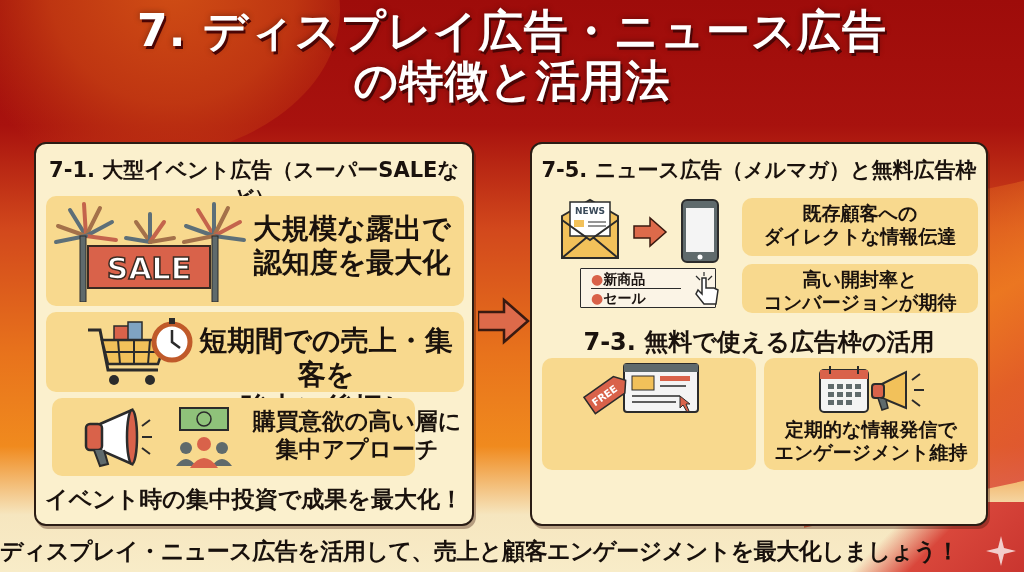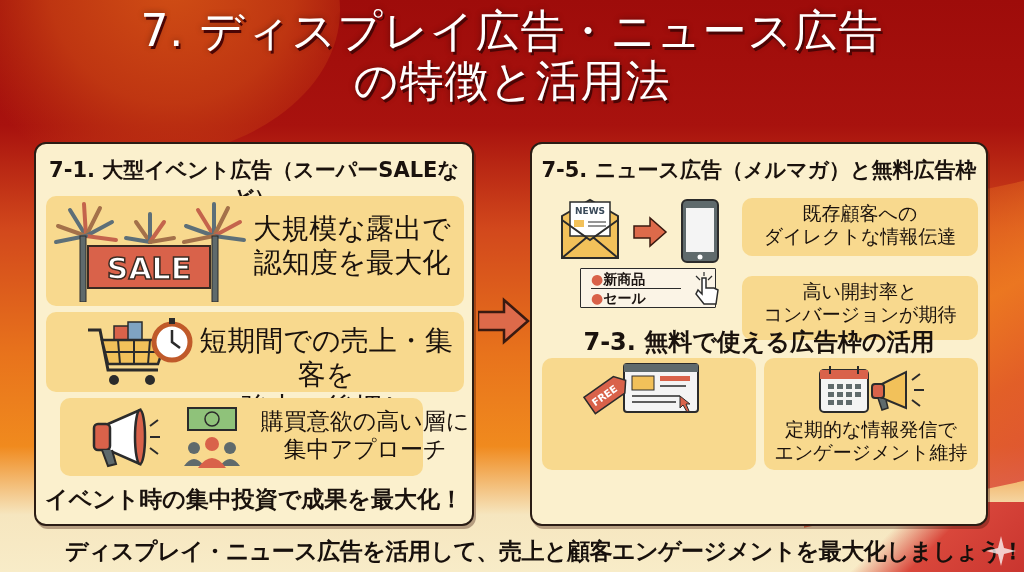--- a/index.html
+++ b/index.html
@@ -10,31 +10,31 @@
     background:linear-gradient(180deg,#9e0c0a 0%,#a8120e 22%,#d2481c 40%,#e8731c 62%,#f08a1e 78%,#f6e6bf 90%,#f8ecc8 100%);
     color:#1b1411;
   }
   .glow{position:absolute;left:-80px;top:-140px;width:420px;height:300px;border-radius:50%;
     background:radial-gradient(circle at 60% 40%,#d65616 0%,#c23a12 40%,rgba(160,18,12,0) 70%);opacity:.9}
   .stripe{position:absolute;right:-40px;top:200px;width:260px;height:300px;
     background:linear-gradient(160deg,rgba(240,120,30,0) 0%,#ef7d22 45%,#e0582a 70%,#d8443a 100%);transform:skewY(-12deg);opacity:.8}
   .corner{position:absolute;right:0;bottom:0;width:220px;height:70px;
     background:linear-gradient(135deg,rgba(220,80,60,0) 40%,#d9473b 60%,#c9352f 100%)}
   .title{position:absolute;left:0;top:6px;width:1024px;text-align:center;color:#fff;
-    font-weight:normal;font-size:44px;line-height:50px;letter-spacing:1px;
+    font-weight:bold;font-size:44px;line-height:50px;letter-spacing:1px;
     text-shadow:2px 3px 0 #4a0505,0 0 6px rgba(0,0,0,.4)}
   .panel{position:absolute;background:#fbf0cd;border:2px solid #2a1c14;border-radius:12px;
     box-shadow:2px 3px 0 rgba(60,20,10,.35)}
   .p1{left:34px;top:142px;width:440px;height:384px}
   .p2{left:530px;top:142px;width:458px;height:384px}
   .ph{position:absolute;left:0;width:100%;text-align:center;font-weight:bold;font-size:22px;color:#1a120d}
   .card{position:absolute;background:#f8d98e;border-radius:10px}
-  .ctext{position:absolute;text-align:center;font-weight:normal;color:#1a120d;line-height:1.2}
+  .ctext{position:absolute;text-align:center;font-weight:bold;color:#1a120d;line-height:1.2}
   .arrow{position:absolute;left:478px;top:296px;width:52px;height:50px}
-  .footer{position:absolute;left:0;top:536px;width:1024px;text-align:right;font-weight:bold;font-size:23px;color:#17100c;letter-spacing:-.5px}
+  .footer{position:absolute;left:0;top:536px;width:1024px;text-align:left;font-weight:bold;font-size:23px;color:#17100c;letter-spacing:-.5px}
   .spark{position:absolute;right:8px;bottom:6px;width:30px;height:30px}
   svg{display:block}
 </style>
 </head>
 <body>
 
 <div class="glow"></div>
 <div class="stripe"></div>
 <div class="corner"></div>
 
@@ -98,21 +98,21 @@
       <circle cx="86" cy="26" r="18" fill="#fff" stroke="#c05a2a" stroke-width="5"></circle>
       <path d="M86 14 L86 26 L94 32" stroke="#2b2b2b" stroke-width="2.5" fill="none"></path>
       <rect x="83" y="2" width="6" height="6" fill="#2b2b2b"></rect>
     </svg>
     <div class="ctext" style="left:150px;top:12px;width:260px;font-size:28px">
       <div>短期間での売上・集客を</div>
       <div>強力に後押し</div>
     </div>
   </div>
 
-  <div class="card" style="left:24px;top:254px;width:363px;height:78px">
+  <div class="card" style="left:16px;top:254px;width:363px;height:78px">
     <svg style="position:absolute;left:28px;top:4px" width="170" height="72" viewBox="0 0 170 72">
       <path d="M20 22 L52 8 L52 62 L20 48 Z" fill="#fff" stroke="#2b2b2b" stroke-width="2.5"></path>
       <rect x="6" y="22" width="16" height="26" rx="4" fill="#d9624a" stroke="#2b2b2b" stroke-width="2.5"></rect>
       <ellipse cx="52" cy="35" rx="5" ry="27" fill="#d9624a" stroke="#2b2b2b" stroke-width="2.5"></ellipse>
       <path d="M14 48 L20 64 L28 62 L24 48" fill="#5f6a6c" stroke="#2b2b2b" stroke-width="2"></path>
       <path d="M62 24 L70 18 M62 35 L72 35 M62 46 L70 52" stroke="#2b2b2b" stroke-width="2"></path>
       <rect x="100" y="6" width="48" height="22" fill="#8fc27a" stroke="#2b2b2b" stroke-width="2"></rect>
       <circle cx="124" cy="17" r="7" fill="none" stroke="#2b2b2b" stroke-width="1.5"></circle>
       <circle cx="106" cy="46" r="6" fill="#5f6a6c"></circle>
         <path d="M96 64 Q106 50 116 64Z" fill="#5f6a6c"></path>
@@ -161,21 +161,21 @@
     <path d="M10 6 L10 22 L6 18 L4 22 L12 32 L24 32 L26 18 L22 16 L14 16 L14 6 Z" fill="#fff" stroke="#2b2b2b" stroke-width="1.5"></path>
     <path d="M4 4 L8 8 M12 0 L12 4 M20 4 L16 8" stroke="#2b2b2b" stroke-width="1.2"></path>
   </svg>
 
   <div class="card" style="left:210px;top:54px;width:236px;height:58px">
     <div class="ctext" style="left:0;top:4px;width:236px;font-size:19px">
       <div>既存顧客への</div>
       <div>ダイレクトな情報伝達</div>
     </div>
   </div>
-  <div class="card" style="left:210px;top:132px;width:236px;height:64px">
+  <div class="card" style="left:210px;top:120px;width:236px;height:49px">
     <div class="ctext" style="left:0;top:4px;width:236px;font-size:19px">
       <div>高い開封率と</div>
       <div>コンバージョンが期待</div>
     </div>
   </div>
 
   <div class="ph" style="top:182px;font-size:24px">7-3. 無料で使える広告枠の活用</div>
 
   <div class="card" style="left:10px;top:214px;width:214px;height:112px">
     <svg style="position:absolute;left:38px;top:4px" width="130" height="54" viewBox="0 0 130 54">

